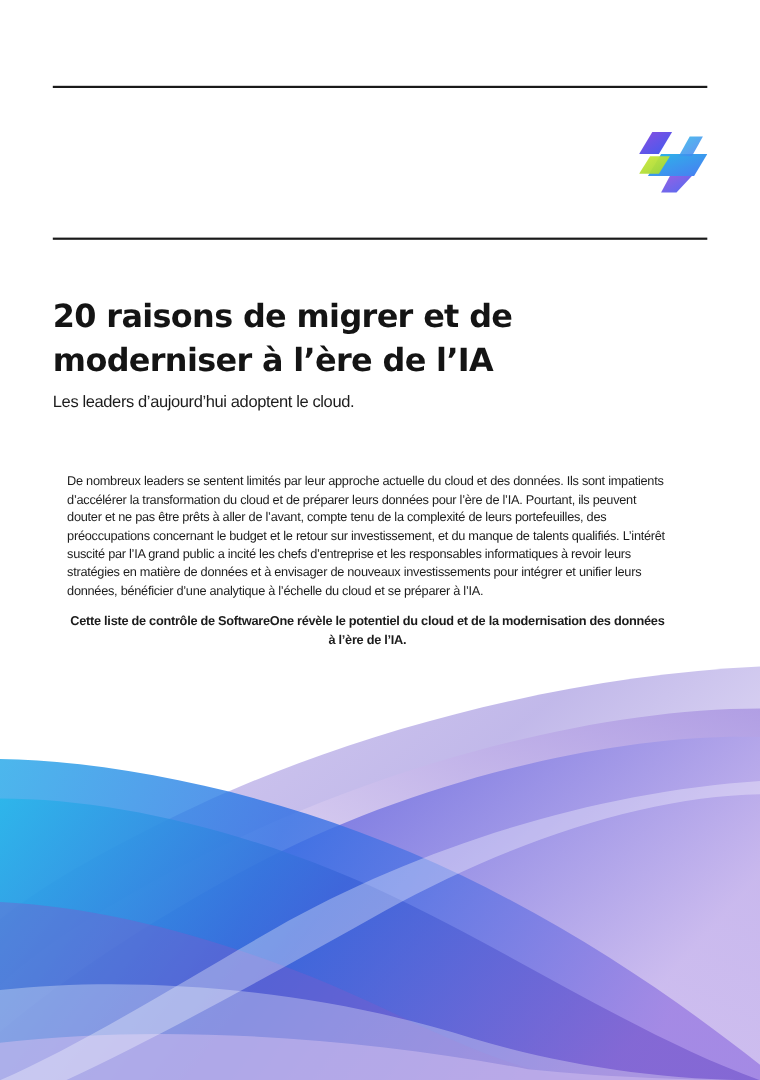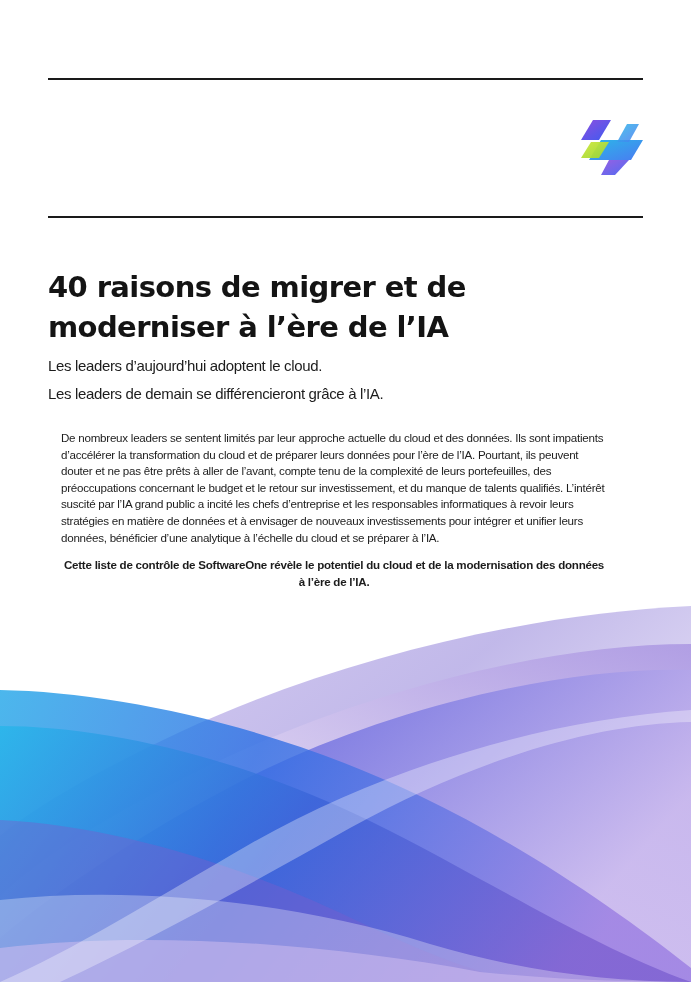--- a/index.html
+++ b/index.html
@@ -153,25 +153,24 @@
       <polygon points="10,24 28,24 18,40 0,40" fill="url(#g3)" opacity="0.95"></polygon>
 
       <polygon points="28,42 48,42 34,57 20,57" fill="url(#g1)" opacity="0.9"></polygon>
 
       <polygon points="46,6 58,6 48,24 36,24" fill="url(#g2)" opacity="0.85"></polygon>
     </svg>
   </div>
 
   <div class="rule bottom"></div>
 
-  <h1 class="title">40 raisons de migrer et de moderniser à l’ère de l’IA</h1>
+  <h1 class="title">20 raisons de migrer et de moderniser à l’ère de l’IA</h1>
 
   <div class="subtitle">
     <div>Les leaders d’aujourd’hui adoptent le cloud.</div>
-    <div>Les leaders de demain se différencieront grâce à l’IA.</div>
   </div>
 
   <div class="body-copy">
     <p class="lead">De nombreux leaders se sentent limités par leur approche actuelle du cloud et des données. Ils sont impatients d’accélérer la transformation du cloud et de préparer leurs données pour l’ère de l’IA. Pourtant, ils peuvent douter et ne pas être prêts à aller de l’avant, compte tenu de la complexité de leurs portefeuilles, des préoccupations concernant le budget et le retour sur investissement, et du manque de talents qualifiés. L’intérêt suscité par l’IA grand public a incité les chefs d’entreprise et les responsables informatiques à revoir leurs stratégies en matière de données et à envisager de nouveaux investissements pour intégrer et unifier leurs données, bénéficier d’une analytique à l’échelle du cloud et se préparer à l’IA.</p>
     <p class="bold">Cette liste de contrôle de SoftwareOne révèle le potentiel du cloud et de la modernisation des données à l’ère de l’IA.</p>
   </div>
 
   <div class="artwork">
     <svg width="691" height="382" viewBox="0 0 691 382" xmlns="http://www.w3.org/2000/svg">
       <defs>

